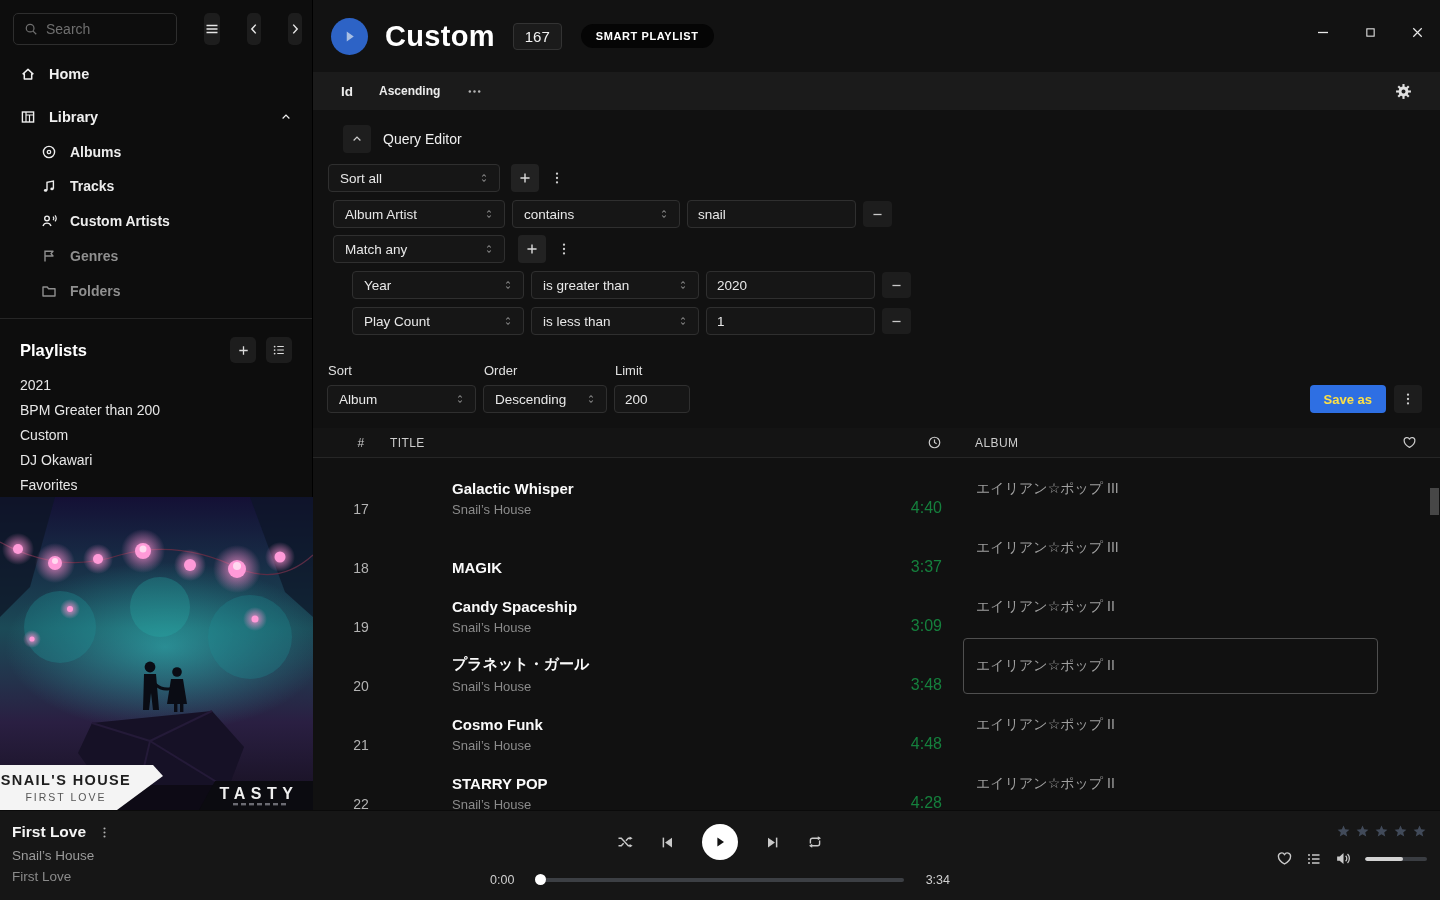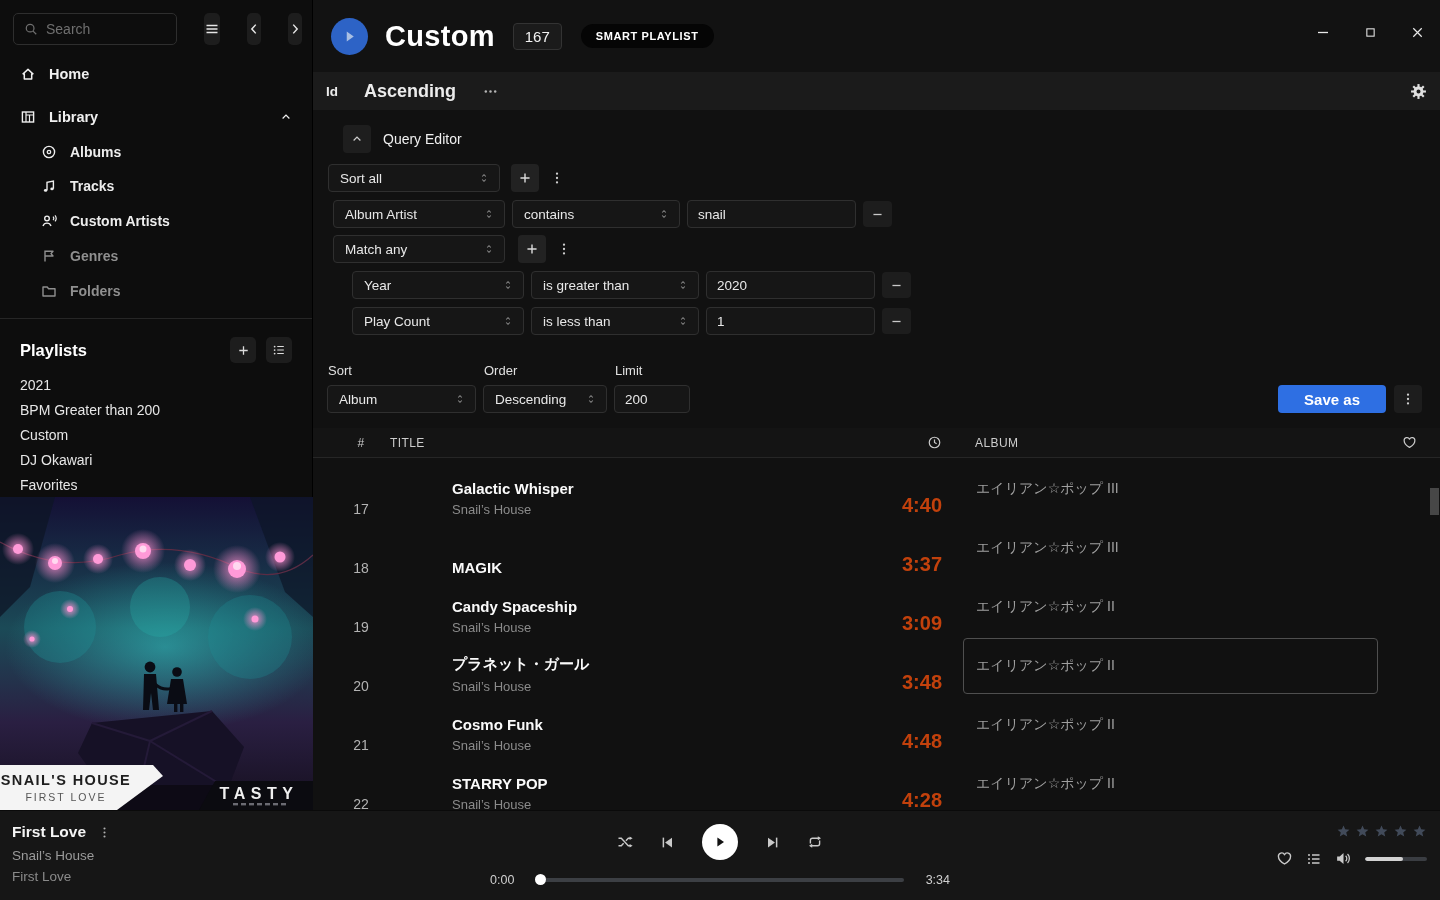--- a/index.html
+++ b/index.html
@@ -36,23 +36,23 @@
   
   .main { position:absolute; left:313px; top:0; width:1127px; height:810px; background:#111; }
   .page-header { height:72px; display:flex; align-items:center; padding-left:18px; background:#121212; position:relative; }
   .big-play { width:37px; height:37px; border-radius:50%; background:#2d63c6; border:none; display:flex; align-items:center; justify-content:center; color:#a9bfe3; cursor:pointer; flex:0 0 auto; }
   .page-title { margin-left:17px; font-size:29px; font-weight:800; letter-spacing:.3px; color:#fff; }
   .count-badge { margin-left:18px; background:#1b1b1b; border:1px solid #333; border-radius:4px; padding:4px 11px; font-size:15px; color:#f2f2f2; }
   .smart-badge { margin-left:19px; background:#050505; border-radius:14px; padding:6px 15px; font-size:11px; font-weight:800; letter-spacing:.6px; color:#fff; }
   .window-controls { position:absolute; right:14px; top:0; height:64px; display:flex; align-items:center; gap:29px; color:#e8e8e8; }
   .wc-btn { background:transparent; border:none; color:#e8e8e8; width:18px; height:18px; display:flex; align-items:center; justify-content:center; cursor:pointer; }
 
-  .toolbar { height:38px; background:#1b1b1b; display:flex; align-items:center; padding:0 13px; }
+  .toolbar { height:38px; background:#1b1b1b; display:flex; align-items:center; padding:0 28px; }
   .tb-sort { font-weight:700; font-size:13.5px; color:#ececec; cursor:pointer; }
-  .tb-order { font-weight:700; font-size:18px; color:#ececec; margin-left:26px; cursor:pointer; }
+  .tb-order { font-weight:700; font-size:12px; color:#ececec; margin-left:26px; cursor:pointer; }
   .tb-more { margin-left:27px; color:#b5b5b5; cursor:pointer; }
   .tb-grow { flex:1; }
   .tb-gear { color:#e0e0e0; cursor:pointer; background:none; border:none; }
 
   .query { padding-top:15px; }
   .q-row { display:flex; align-items:center; height:28px; }
   .q-title-row { margin-left:15px; margin-top:0; }
   .q-collapse { width:28px; height:28px; background:#1e1e1e; border:none; border-radius:4px; color:#cfcfcf; display:flex; align-items:center; justify-content:center; cursor:pointer; }
   .q-title { margin-left:12px; font-size:14px; color:#f0f0f0; }
   .select { height:28px; background:#161616; border:1px solid #2f2f2f; border-radius:4px; display:flex; align-items:center; padding:0 9px 0 11px; font-size:13.5px; color:#e8e8e8; cursor:pointer; }
@@ -65,21 +65,21 @@
   .ghost-btn { width:20px; height:28px; background:transparent; border:none; color:#cfcfcf; display:flex; align-items:center; justify-content:center; cursor:pointer; }
   .minus-btn { width:29px; height:26px; background:#1d1d1d; border:none; border-radius:4px; color:#c9c9c9; display:flex; align-items:center; justify-content:center; cursor:pointer; }
   .gap7 { margin-left:7px; } .gap8 { margin-left:8px; }
   .ml15 { margin-left:15px; } .ml20 { margin-left:20px; } .ml39 { margin-left:39px; }
   .mt11 { margin-top:11px; } .mt8 { margin-top:8px; } .mt7 { margin-top:7px; }
 
   .sort-row { display:flex; align-items:flex-end; margin:28px 18px 0 14px; }
   .sort-group { display:flex; flex-direction:column; margin-right:7px; }
   .sort-label { font-size:13px; color:#e0e0e0; margin-bottom:7px; margin-left:1px; }
   .sort-grow { flex:1; }
-  .save-btn { height:28px; padding:0 26px; background:#2e6fe3; color:#ffffff; border:none; border-radius:4px; font-size:15px; font-weight:700; font-family:inherit; cursor:pointer; }
+  .save-btn { height:28px; padding:0 14px; background:#2e6fe3; color:#fde047; border:none; border-radius:4px; font-size:13px; font-weight:700; font-family:inherit; cursor:pointer; }
   .save-kebab { margin-left:8px; width:28px; height:28px; background:#1d1d1d; border:none; border-radius:4px; color:#cfcfcf; display:flex; align-items:center; justify-content:center; cursor:pointer; }
 
   
   .table { margin-top:15px; position:relative; }
   .t-head { height:30px; display:flex; align-items:center; font-size:12px; letter-spacing:.4px; color:#cdcdcd; background:#141414; border-bottom:1px solid #262626; }
   .c-num { width:40px; margin-left:28px; text-align:center; flex:0 0 auto; }
   .c-art { width:52px; margin-left:9px; flex:0 0 auto; }
   .c-titleblock { flex:1; margin-left:10px; min-width:0; }
   .c-dur { width:80px; text-align:right; flex:0 0 auto; display:flex; justify-content:flex-end; }
   .c-album { width:415px; margin-left:21px; padding-left:12px; flex:0 0 auto; display:flex; align-items:center; }
@@ -98,21 +98,21 @@
       linear-gradient(180deg, #2aa4a6 0%, #43bfb4 60%, #2f8f96 100%); }
   .art-b { background:
       radial-gradient(circle at 46% 32%, #7a3fb5 0 13%, transparent 14%),
       radial-gradient(circle at 68% 22%, #f2a25c 0 11%, transparent 12%),
       radial-gradient(circle at 56% 64%, #e8385d 0 21%, transparent 22%),
       radial-gradient(circle at 28% 56%, #f0899d 0 14%, transparent 15%),
       radial-gradient(circle at 78% 76%, #f26d8a 0 12%, transparent 13%),
       #f2e4ad; }
   .song-title { font-size:15px; font-weight:600; color:#fafafa; white-space:nowrap; overflow:hidden; text-overflow:ellipsis; }
   .song-artist { font-size:13px; color:#8b8b8b; margin-top:5px; white-space:nowrap; overflow:hidden; text-overflow:ellipsis; }
-  .row-dur { font-size:20px; color:#c2410c;font-weight:bold; }
+  .row-dur { font-size:16px; color:#15803d; }
   .row-album { font-size:14px; color:#a0a0a0; height:56px; border-radius:4px; border:1px solid transparent; }
   .row-album.focused { border:1px solid #4f4f4f; }
   .scroll-thumb { position:absolute; right:1px; top:60px; width:9px; height:27px; background:#474747; }
 
   
   .player { position:absolute; left:0; bottom:0; width:1440px; height:90px; background:#161616; border-top:1px solid #0a0a0a; }
   .p-left { position:absolute; left:12px; top:12px; }
   .p-title-row { display:flex; align-items:center; gap:12px; }
   .p-title { font-size:15.5px; font-weight:700; color:#f5f5f5; }
   .p-kebab { color:#b0b0b0; background:none; border:none; cursor:pointer; display:flex; }

